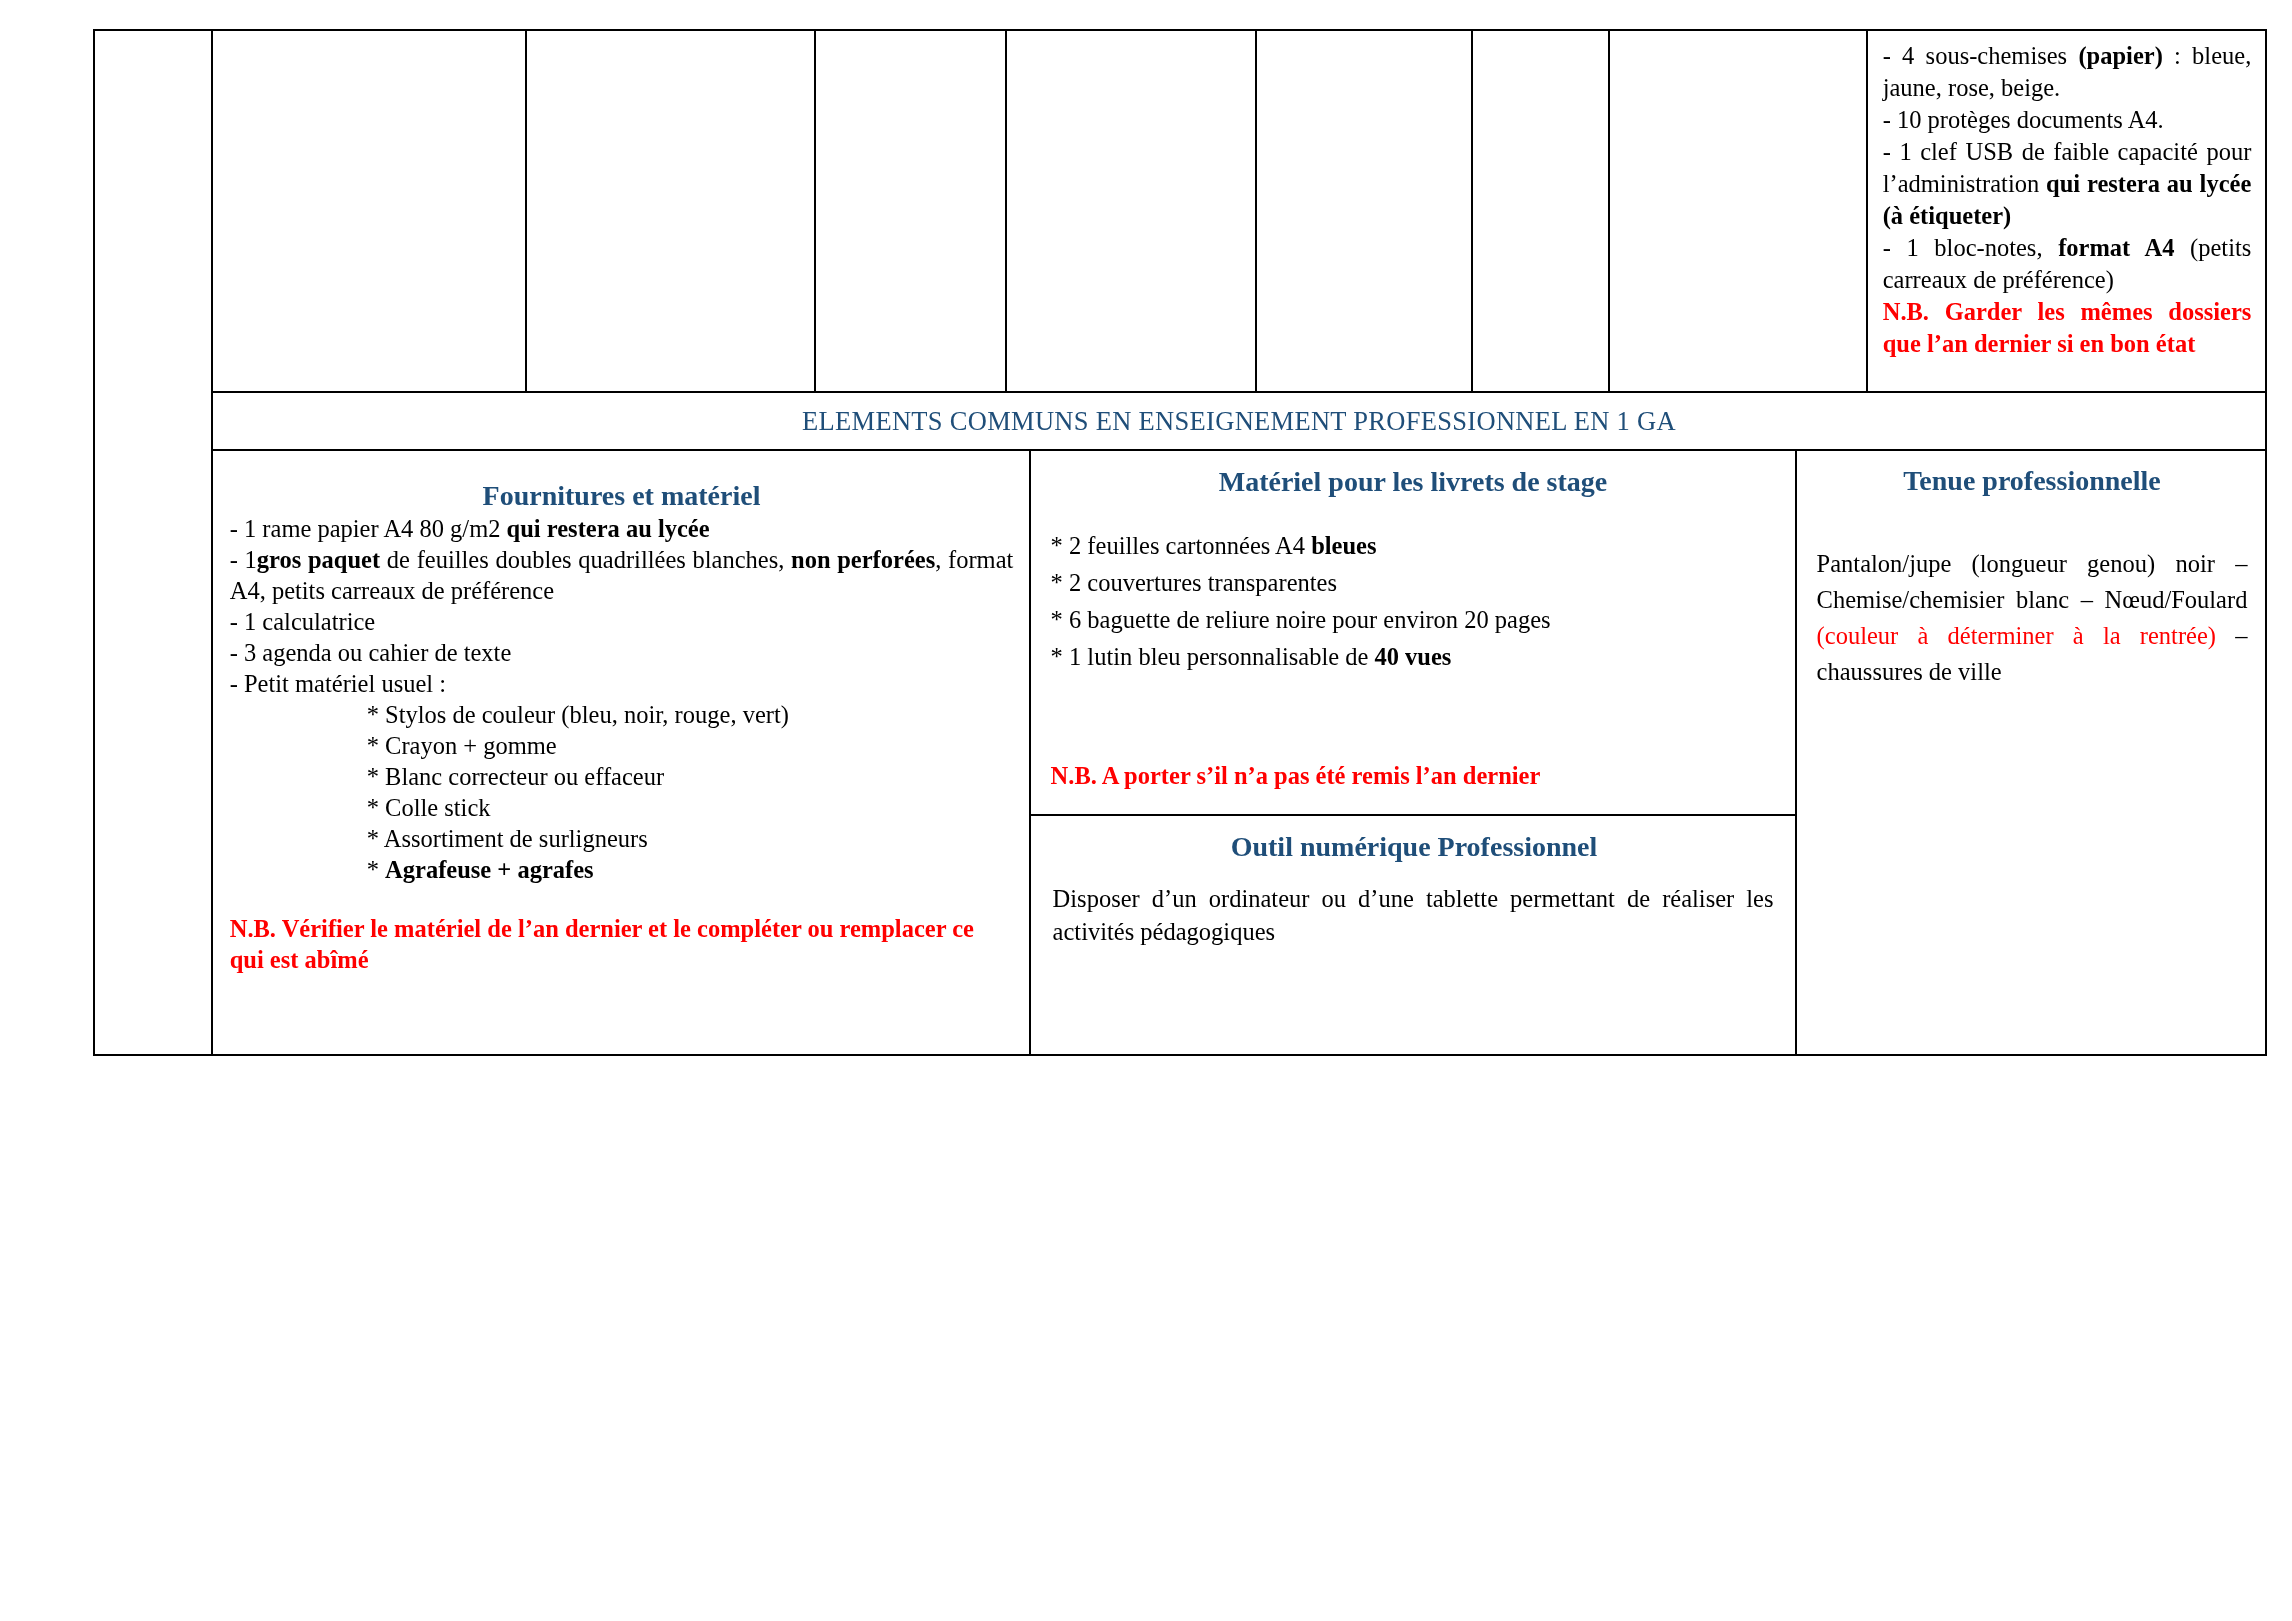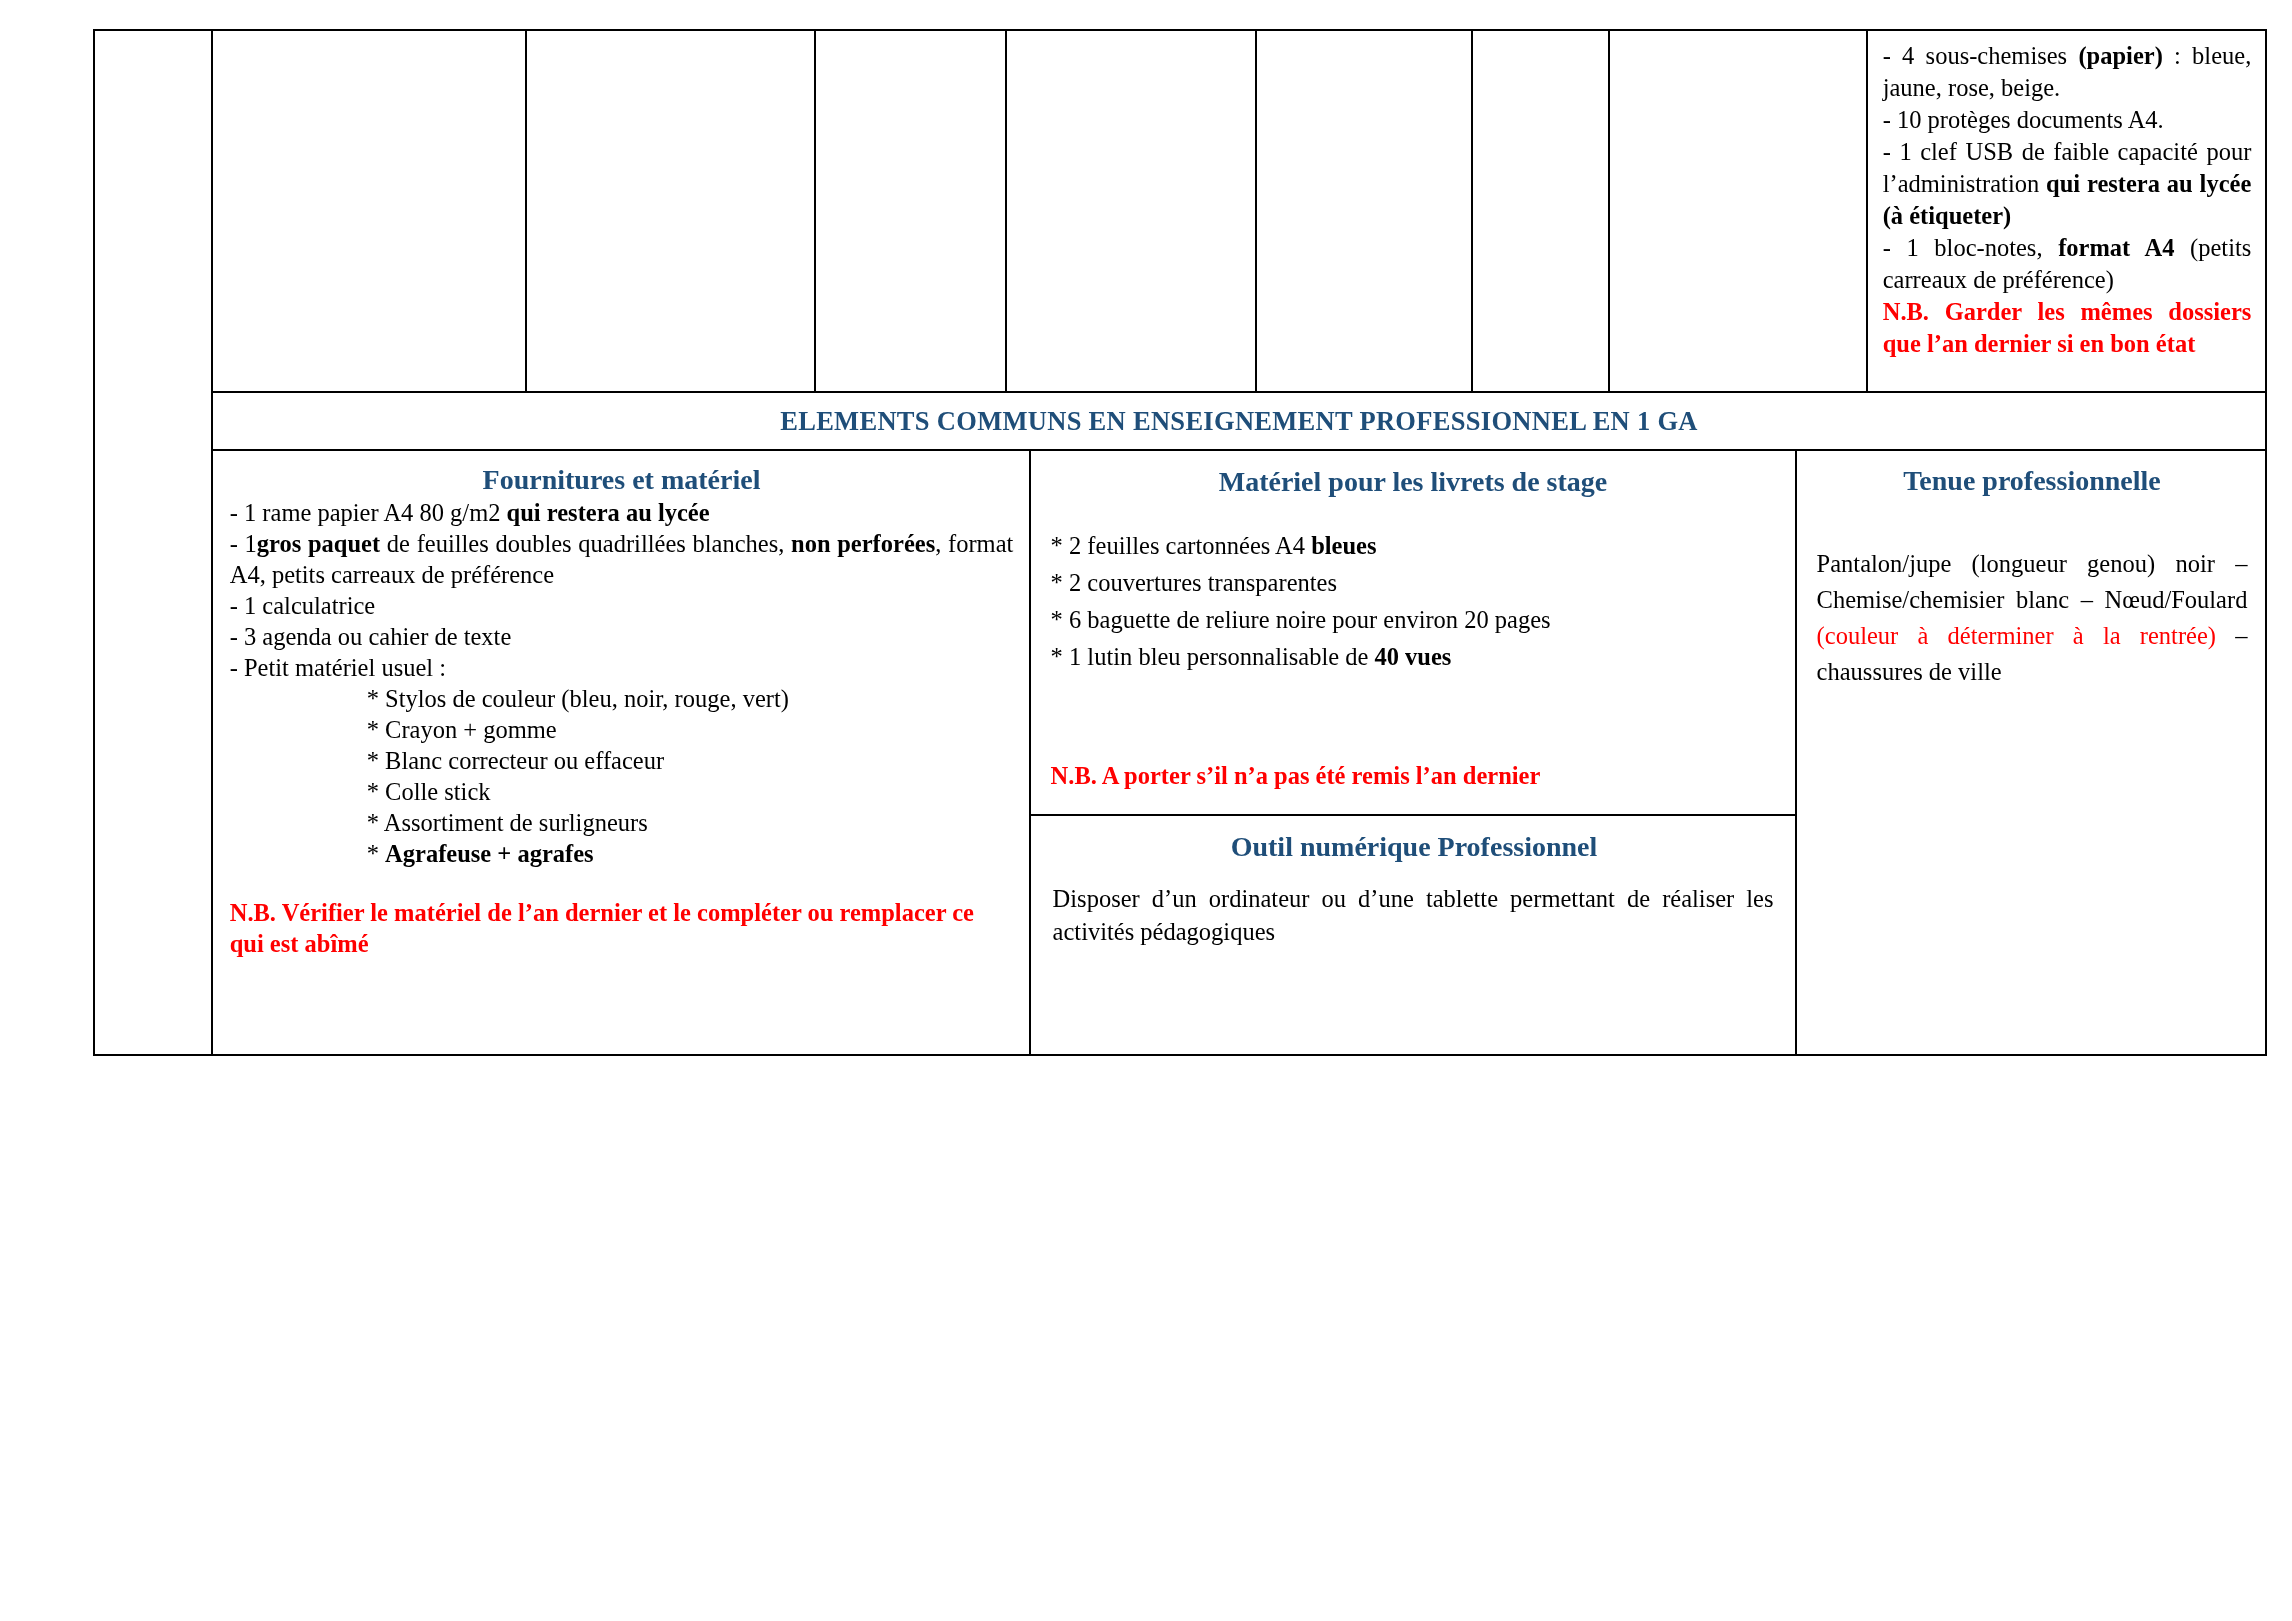--- a/index.html
+++ b/index.html
@@ -25,33 +25,33 @@
   .text-cell {
     flex:1; border-right:none !important;
     padding:8.8px 13.7px 5.9px 14.7px;
     font-size:24.5px; line-height:32px;
   }
 
   
   .row2 {
     height:60px; border-top:2px solid #000; border-bottom:2px solid #000;
     display:flex; align-items:center; justify-content:center;
-    font-weight:bold; font-size:26.5px; color:var(--navy); letter-spacing:0.3px;
+    font-weight:normal; font-size:26.5px; color:var(--navy); letter-spacing:0.3px;
   }
 
   
   .row3 { flex:1; display:flex; min-height:0; }
   .col1 { width:818px; border-right:2px solid #000; padding:7.8px 15.7px 7.8px 16.7px; font-size:24.5px; line-height:31px; }
   .col2 { width:766px; border-right:2px solid #000; display:flex; flex-direction:column; }
   .col2a { height:365px; border-bottom:2px solid #000; padding:11.8px 19.6px 7.8px 19.6px; font-size:24.5px; line-height:37px; }
   .col2b { flex:1; padding:13.7px 17.6px 7.8px 19.6px; font-size:24.5px; line-height:33px; }
   .col3 { flex:1; padding:11.8px 17.6px 7.8px 19.6px; font-size:24.5px; line-height:36px; }
 
   .cell-heading { color:var(--navy); font-weight:bold; font-size:28px; text-align:center; }
-  .col1 .cell-heading { margin-top:5px; margin-bottom:2px; }
+  .col1 .cell-heading { margin-top:21px; margin-bottom:2px; }
   .col2a .cell-heading { margin-bottom:27.4px; }
   .col2b .cell-heading { margin-bottom:19.6px; }
   .col3 .cell-heading { margin-bottom:47px; }
 
   .para { }
   .j { text-align:justify; }
   .ind { padding-left:137px; }
   .b { font-weight:bold; }
   .red { color:var(--red); }
   .nb { font-weight:bold; color:var(--red); }

